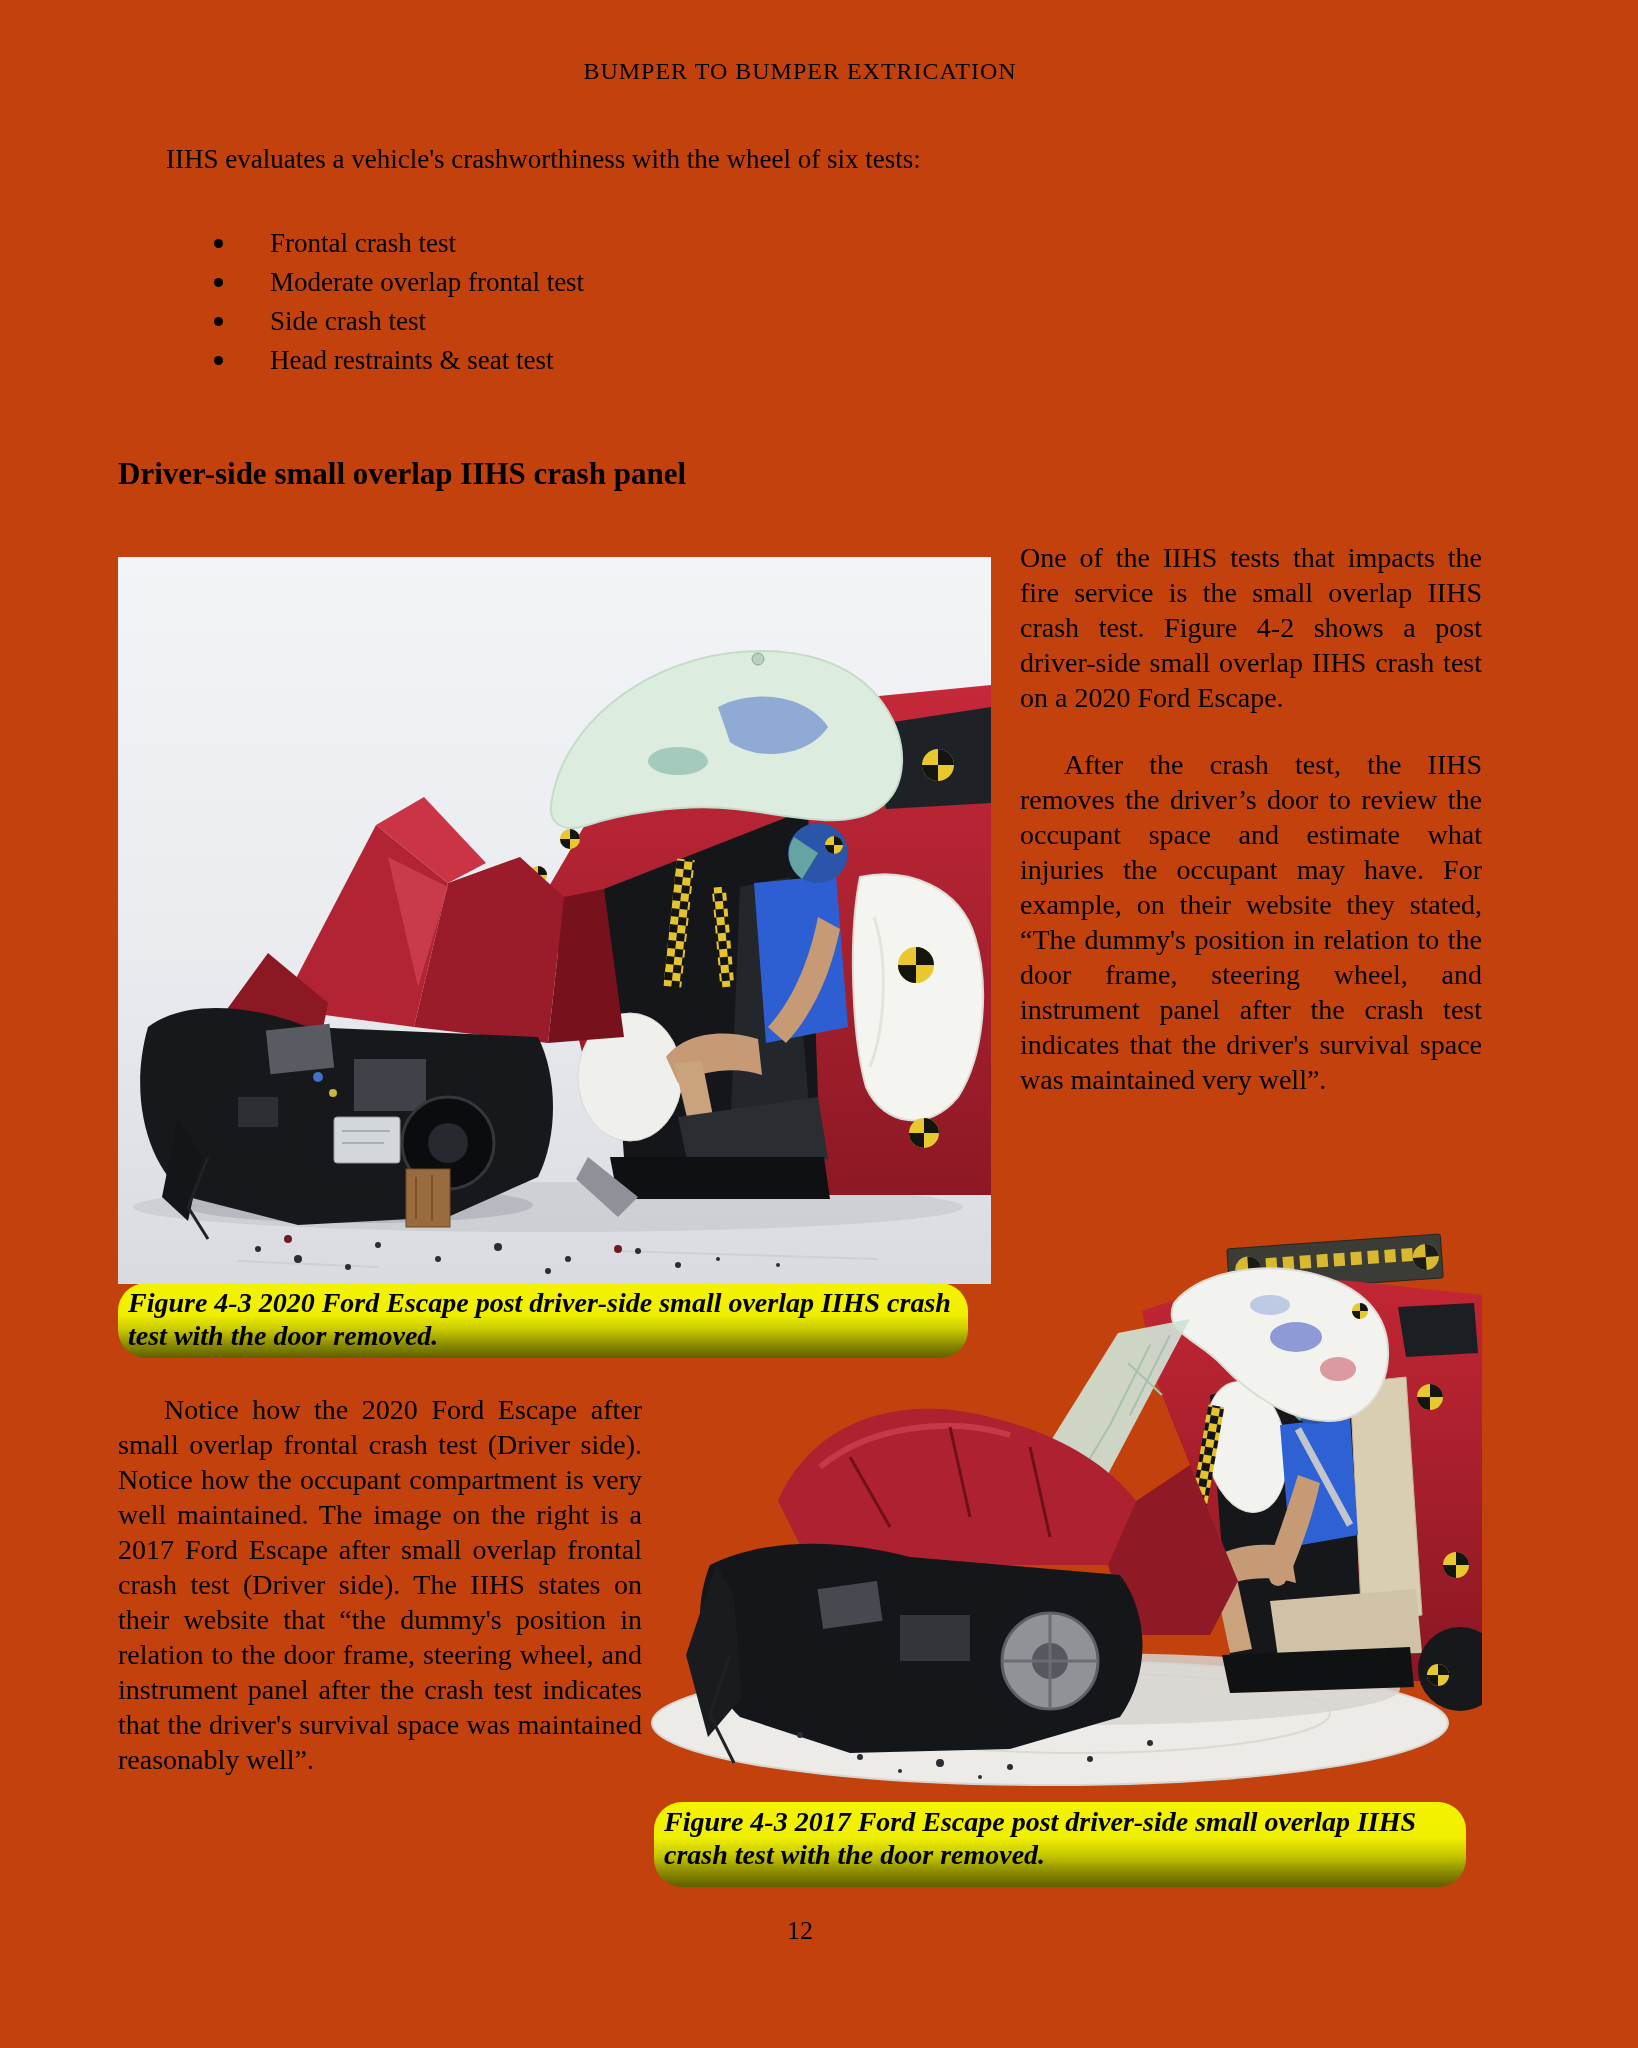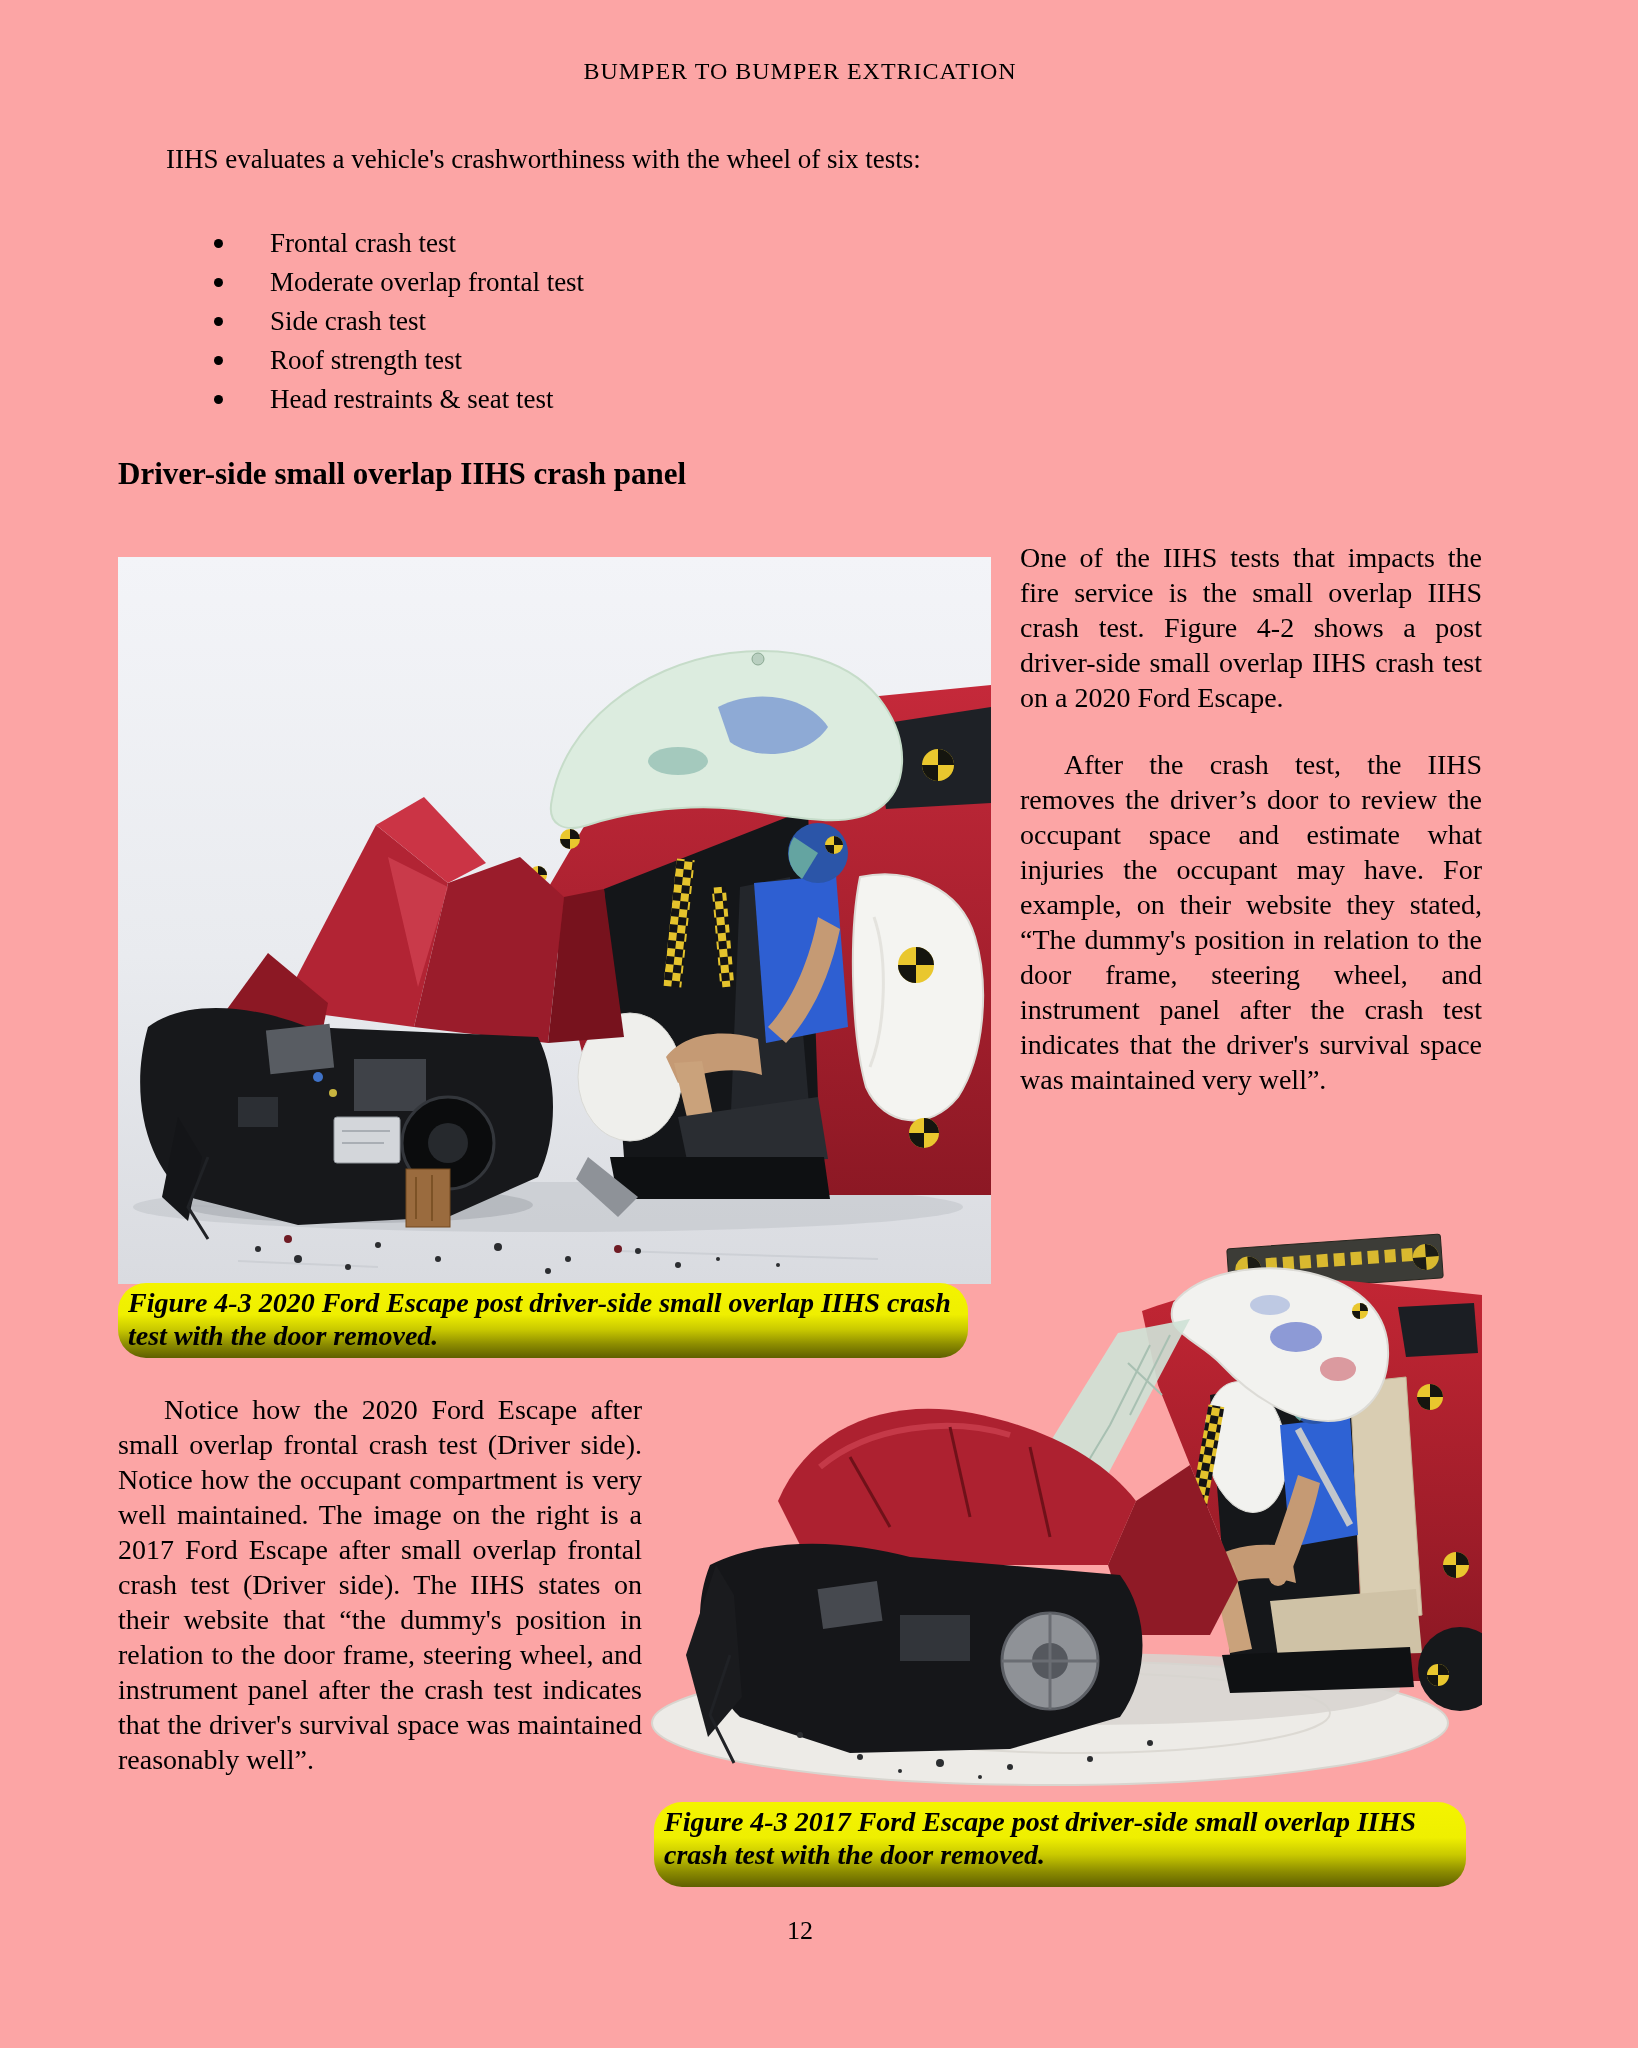--- a/index.html
+++ b/index.html
@@ -1,19 +1,19 @@
 <!DOCTYPE html>
 <html><head>
 <meta charset="utf-8">
 <style>
   html,body{margin:0;padding:0;background:#888;}
   .page{
     position:relative;
     width:1638px;height:2048px;
-    background:#fca5a5;
+    background:#c2410c;
     font-family:"Liberation Serif","DejaVu Serif",serif;
     color:#000;
     overflow:hidden;
     margin:0 auto;
   }
   .page-header{
     position:absolute;left:118px;top:58px;width:1364px;
     text-align:center;font-size:24px;letter-spacing:1px;
     white-space:nowrap;
   }
@@ -68,21 +68,20 @@
 <div class="page">
 
   <div class="page-header">BUMPER TO BUMPER EXTRICATION</div>
 
   <div class="intro">IIHS evaluates a vehicle's crashworthiness with the wheel of six tests:</div>
 
   <ul class="tests">
     <li><span class="dot"></span><span>Frontal crash test</span></li>
     <li><span class="dot"></span><span>Moderate overlap frontal test</span></li>
     <li><span class="dot"></span><span>Side crash test</span></li>
-    <li><span class="dot"></span><span>Roof strength test</span></li>
     <li><span class="dot"></span><span>Head restraints &amp; seat test</span></li>
   </ul>
 
   <h2 class="section-heading">Driver-side small overlap IIHS crash panel</h2>
 
   <svg class="photo photo-1" viewBox="0 0 873 727" xmlns="http://www.w3.org/2000/svg">
     <defs>
       <linearGradient id="bg1" x1="0" y1="0" x2="0" y2="1">
         <stop offset="0" stop-color="#f3f4f8"></stop>
           <stop offset="0.55" stop-color="#e9ebef"></stop>

